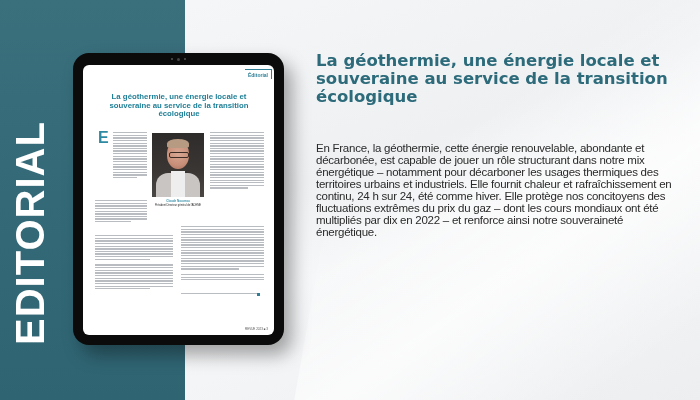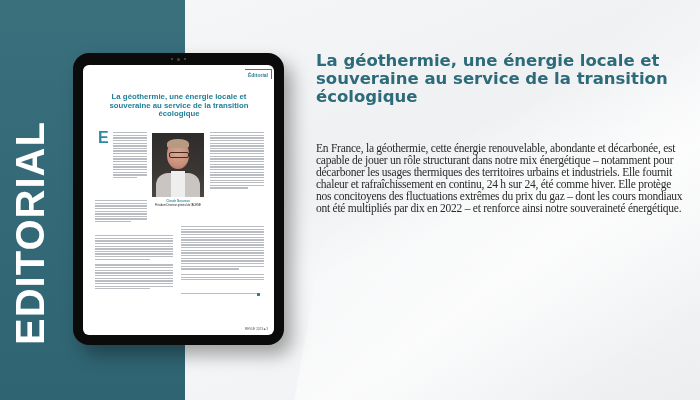--- a/index.html
+++ b/index.html
@@ -89,21 +89,21 @@
     position: absolute; right: 6px; bottom: 4px; font-size: 3px; color: #555;
   }
   .headline {
     position: absolute; left: 316px; top: 52px; width: 370px;
     color: #2d6b7b; font-weight: 700; font-size: 16.5px; line-height: 18px;
     font-family: "DejaVu Sans", sans-serif;
   }
   .body-text {
     position: absolute; left: 316px; top: 142px; width: 370px;
     color: #2a2a2a; font-size: 11.5px; line-height: 12px;
-    font-family: Liberation Serif, serif; letter-spacing: -0.25px;
+    font-family: Liberation Sans, sans-serif; letter-spacing: -0.25px;
   }
 </style>
 </head>
 <body>
 
 <div class="bg-streak"></div>
 
 <div class="teal-panel">
   <div class="vertical-label">EDITORIAL</div>
 </div>

